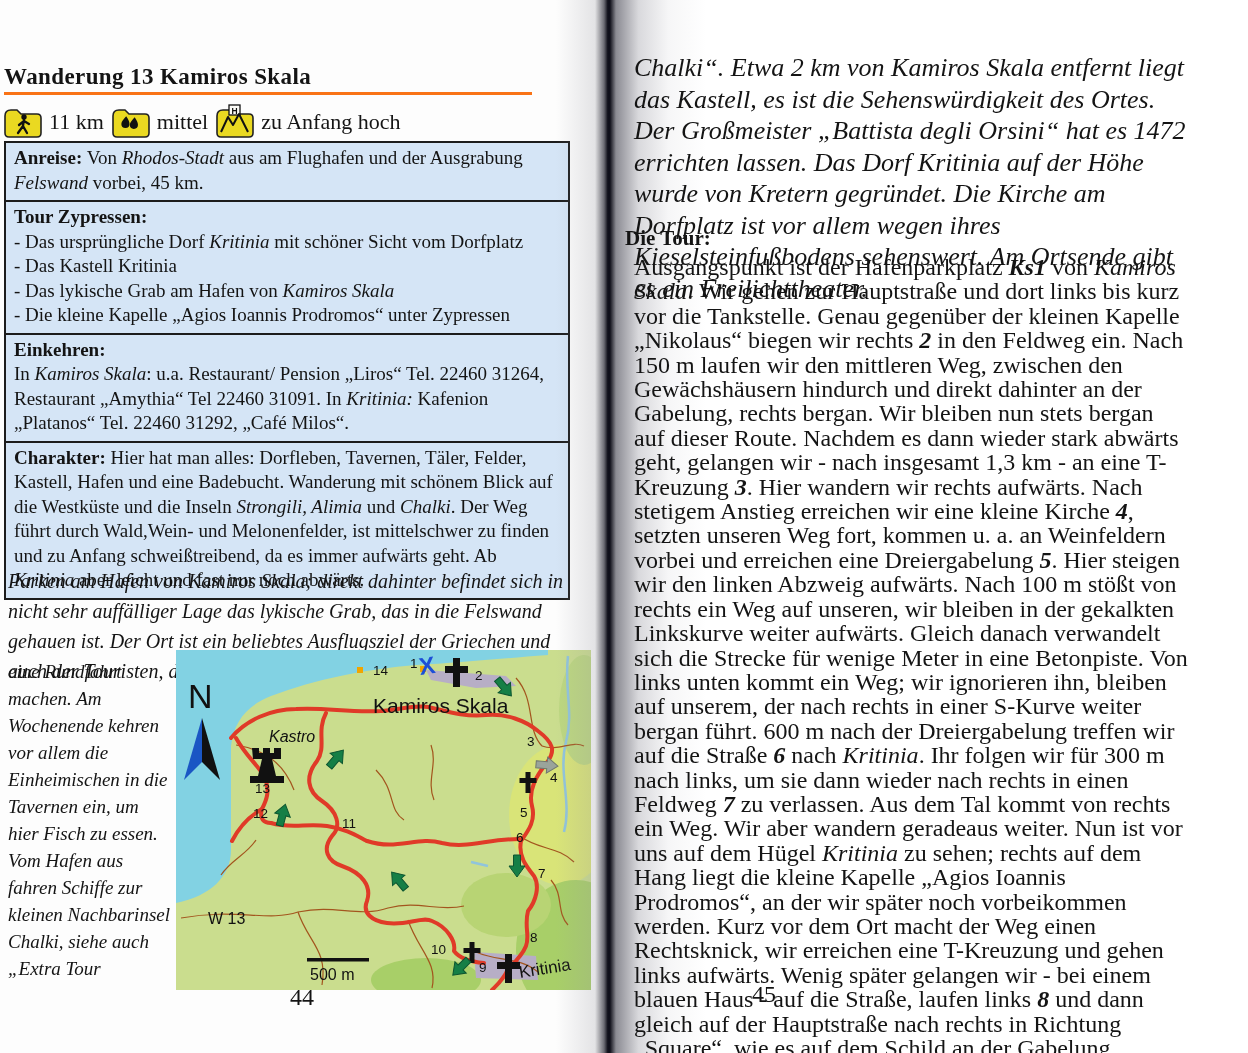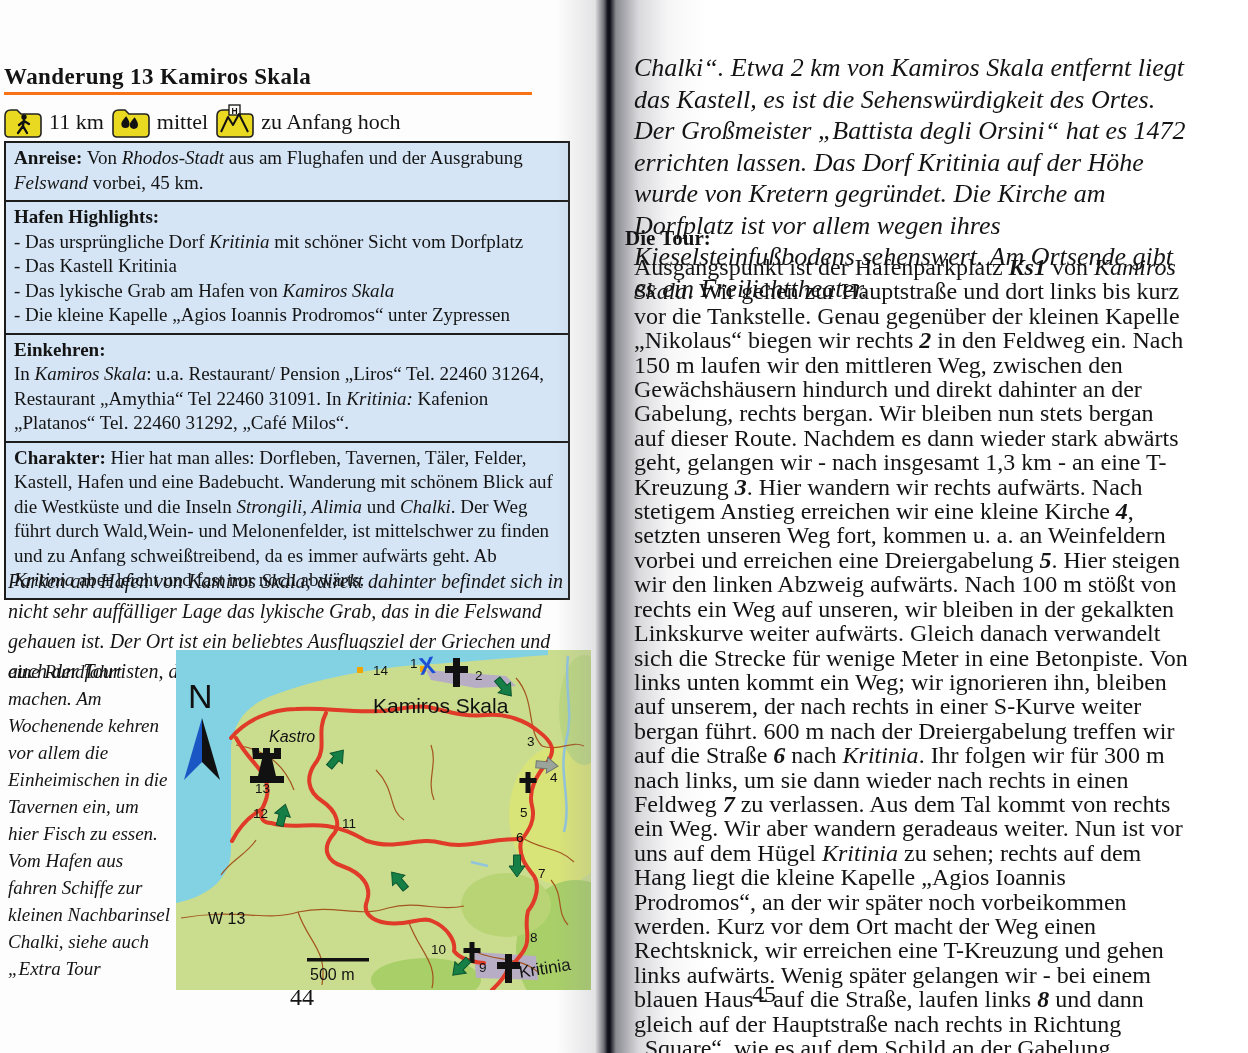--- a/index.html
+++ b/index.html
@@ -104,21 +104,21 @@
         <rect x="15" y="2" width="11" height="10" fill="#fcfcf8" stroke="#111" stroke-width="1.3"></rect>
         <text x="17.5" y="10.5" font-family="Liberation Sans, sans-serif" font-size="8.5" font-weight="bold" fill="#111">H</text>
         <path d="M7,29 L14,14 L19,22 L25,11 L34,29" stroke="#111" stroke-width="2" fill="none" stroke-linejoin="round"></path>
       </svg>
       <span class="stat-value">zu Anfang hoch</span>
     </div>
   </div>
 
   <div class="infobox-stack abs">
     <div class="infobox"><b>Anreise:</b> Von <i>Rhodos-Stadt</i> aus am Flughafen und der Ausgrabung <i>Felswand</i> vorbei, 45 km.</div>
-    <div class="infobox"><b>Hafen Highlights:</b><br>- Das ursprüngliche Dorf <i>Kritinia</i> mit schöner Sicht vom Dorfplatz<br>- Das Kastell Kritinia<br>- Das lykische Grab am Hafen von <i>Kamiros Skala</i><br>- Die kleine Kapelle „Agios Ioannis Prodromos“ unter Zypressen</div>
+    <div class="infobox"><b>Tour Zypressen:</b><br>- Das ursprüngliche Dorf <i>Kritinia</i> mit schöner Sicht vom Dorfplatz<br>- Das Kastell Kritinia<br>- Das lykische Grab am Hafen von <i>Kamiros Skala</i><br>- Die kleine Kapelle „Agios Ioannis Prodromos“ unter Zypressen</div>
     <div class="infobox"><b>Einkehren:</b><br>In <i>Kamiros Skala</i>: u.a. Restaurant/ Pension „Liros“ Tel. 22460 31264, Restaurant „Amythia“ Tel 22460 31091. In <i>Kritinia:</i> Kafenion „Platanos“ Tel. 22460 31292, „Café Milos“.</div>
     <div class="infobox"><b>Charakter:</b> Hier hat man alles: Dorfleben, Tavernen, Täler, Felder, Kastell, Hafen und eine Badebucht. Wanderung mit schönem Blick auf die Westküste und die Inseln <i>Strongili, Alimia</i> und <i>Chalki</i>. Der Weg führt durch Wald,Wein- und Melonenfelder, ist mittelschwer zu finden und zu Anfang schweißtreibend, da es immer aufwärts geht. Ab <i>Kritinia</i> aber leicht und fast nur noch abwärts.</div>
   </div>
 
   <div id="intro-left" class="abs">Parken am Hafen von Kamiros Skala; direkt dahinter befindet sich in nicht sehr auffälliger Lage das lykische Grab, das in die Felswand gehauen ist. Der Ort ist ein beliebtes Ausflugsziel der Griechen und auch der Touristen, die</div>
 
   <div id="side-col" class="abs">eine Rundfahrt machen. Am Wochenende kehren vor allem die Einheimischen in die Tavernen ein, um hier Fisch zu essen. Vom Hafen aus fahren Schiffe zur kleinen Nachbarinsel Chalki, siehe auch „Extra Tour</div>
 
   <div id="pagenum-left" class="abs pagenum">44</div>
 </div>

